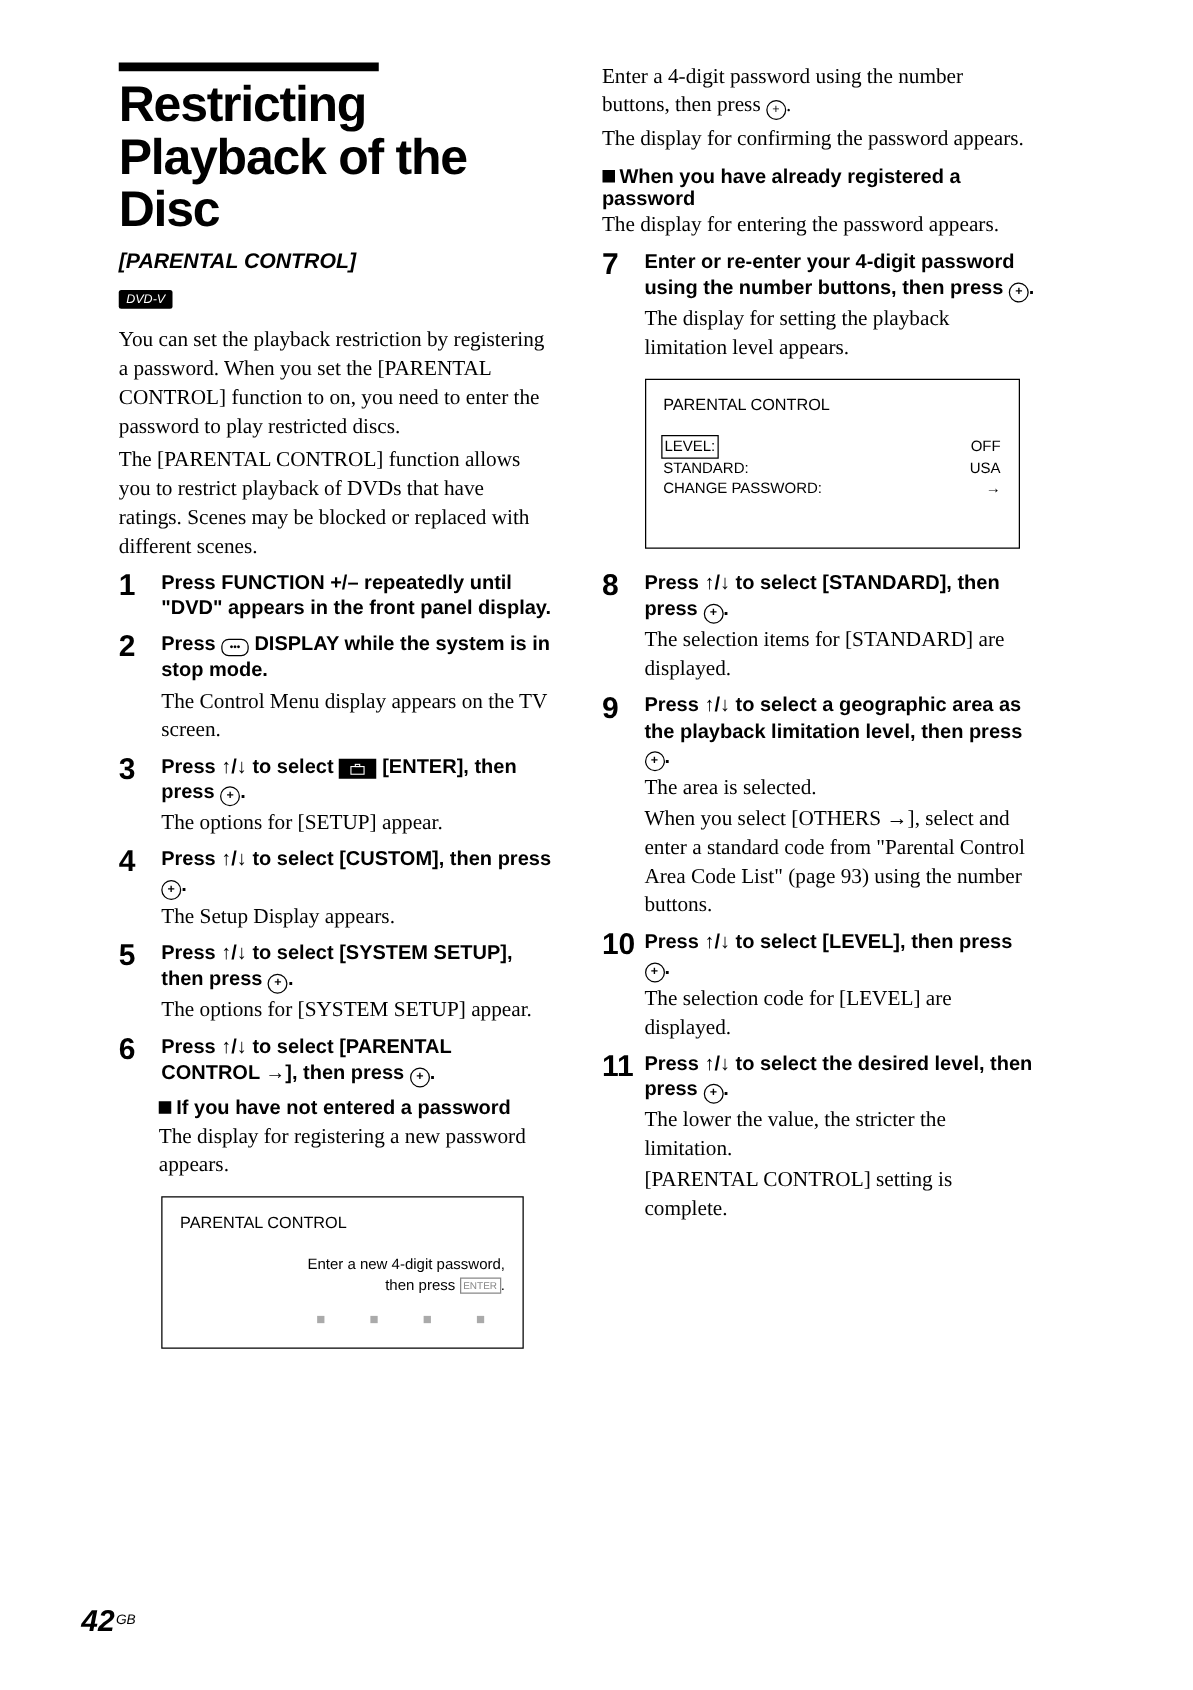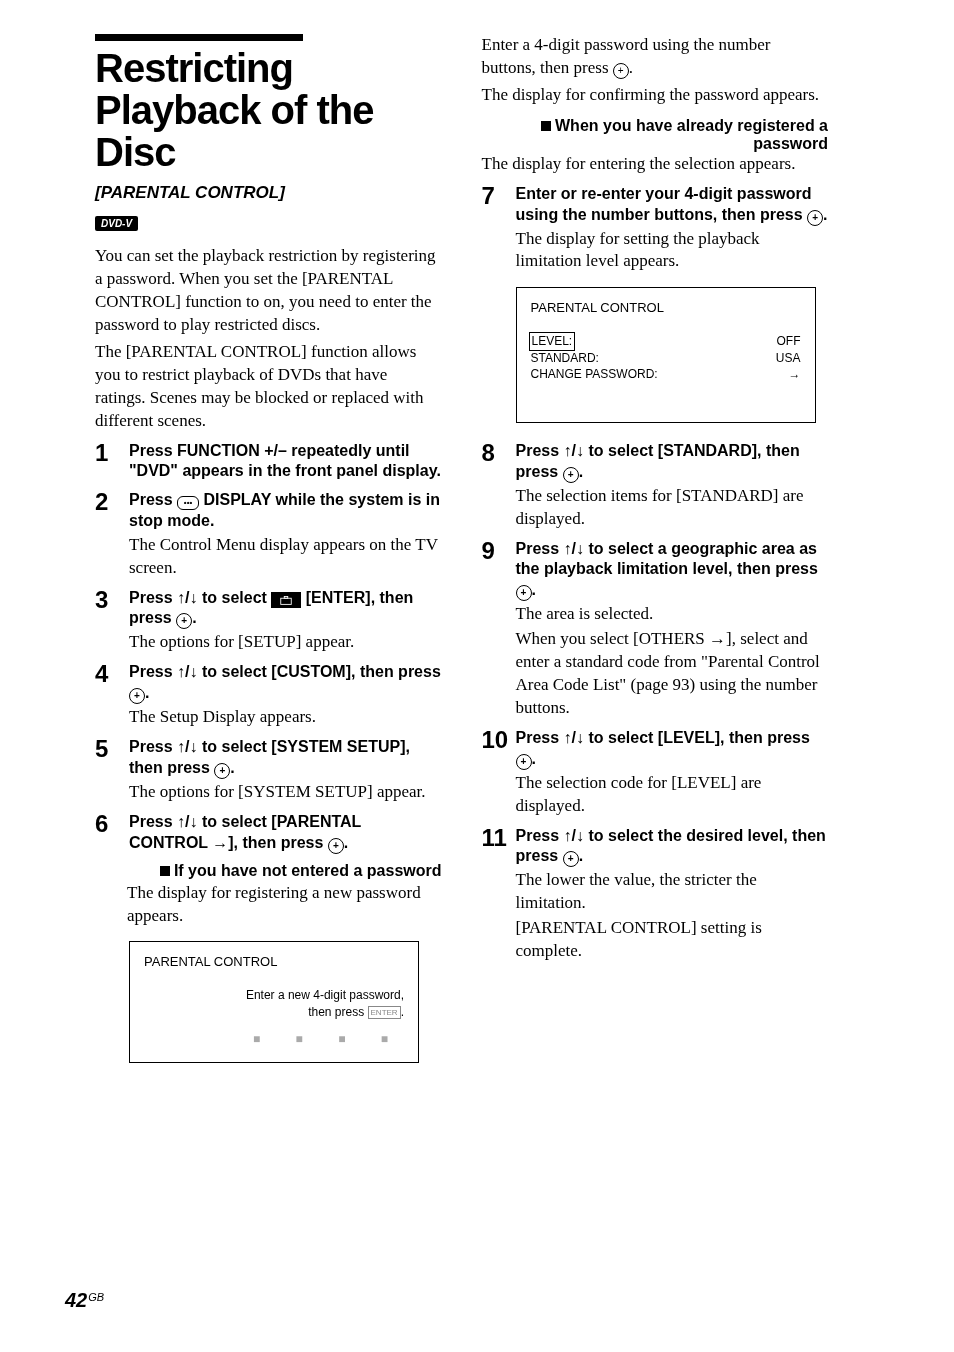--- a/index.html
+++ b/index.html
@@ -8,21 +8,21 @@
     background: #fff;
     font-family: "Times New Roman", Times, serif;
     color: #000;
     width: 954px;
   }
   .page {
     width: 888px;
     height: 1352px;
     position: relative;
     box-sizing: border-box;
-    padding: 34px 60px 40px 95px;
+    padding: 50px 60px 40px 95px;
   }
   .columns {
     display: flex;
     gap: 40px;
   }
   .col {
     flex: 1 1 0;
     min-width: 0;
   }
   .rule {
@@ -45,21 +45,21 @@
     font-weight: bold;
     font-size: 17px;
     margin: 6px 0 10px 0;
   }
   .badge {
     display: inline-block;
     background: #000;
     color: #fff;
     font-family: Arial, Helvetica, sans-serif;
     font-size: 10px;
-    font-weight: bold;
+    font-weight: normal;
     padding: 2px 6px;
     border-radius: 2px;
     font-style: italic;
     margin-bottom: 14px;
   }
   p.body {
     font-size: 17px;
     line-height: 1.35;
     margin: 0 0 4px 0;
   }
@@ -96,21 +96,20 @@
     font-family: "Times New Roman", Times, serif;
     font-size: 17px;
     line-height: 1.35;
     margin-top: 2px;
   }
   .sub-head {
     font-family: Arial, Helvetica, sans-serif;
     font-weight: bold;
     font-size: 16px;
     margin-top: 8px;
-    text-align: right;
   }
   .sub-head .square {
     display: inline-block;
     width: 10px;
     height: 10px;
     background: #000;
     margin-right: 4px;
     vertical-align: baseline;
   }
   .glyph-circle {
@@ -213,21 +212,21 @@
   }
   .page-num {
     position: absolute;
     bottom: 40px;
     left: 65px;
     font-family: Arial, Helvetica, sans-serif;
   }
   .page-num .n {
     font-weight: 900;
     font-style: italic;
-    font-size: 20px;
+    font-size: 24px;
   }
   .page-num .gb {
     font-size: 11px;
     font-style: italic;
     vertical-align: super;
     margin-left: 1px;
   }
 </style>
 </head>
 <body>
@@ -338,21 +337,21 @@
     <div class="col">
       <p class="body">
         <span>Enter a 4-digit password using the number buttons, then press </span>
         <span class="glyph-circle">+</span><span>.</span>
       </p>
       <p class="body">The display for confirming the password appears.</p>
 
       <div class="sub-head" style="margin-top:10px;">
         <span class="square"></span><span>When you have already registered a password</span>
       </div>
-      <p class="body">The display for entering the selection appears.</p>
+      <p class="body">The display for entering the password appears.</p>
 
       <div class="step">
         <div class="step-num big">7</div>
         <div class="step-content">
           <div class="step-head">
             <span>Enter or re-enter your 4-digit password using the number buttons, then press </span>
             <span class="glyph-circle">+</span><span>.</span>
           </div>
           <div class="step-body">The display for setting the playback limitation level appears.</div>
         </div>

